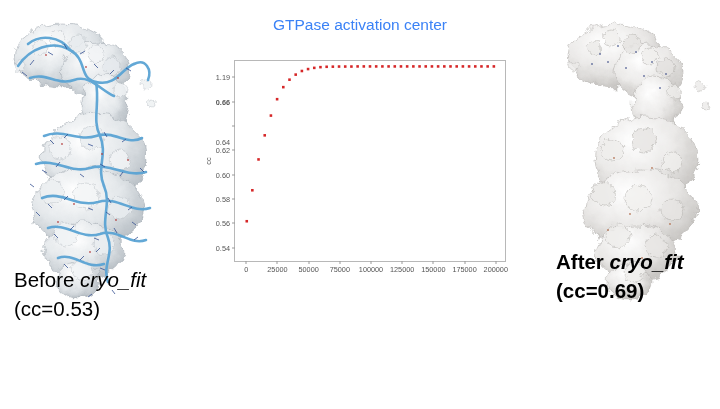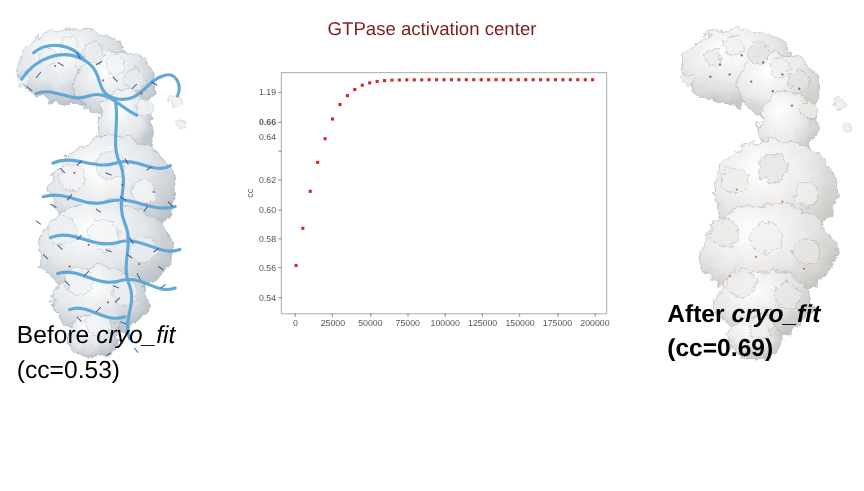--- a/index.html
+++ b/index.html
@@ -57,21 +57,21 @@
     width: 320px;
     height: 300px;
   }
   .chart-title {
     position: absolute;
     left: 0;
     top: 16px;
     width: 320px;
     text-align: center;
     font-size: 15.5px;
-    color: #7f1d1d;
+    color: #3b82f6;
     font-family: "Liberation Sans", sans-serif;
   }
   .plot-area {
     position: absolute;
     left: 34px;
     top: 60px;
     width: 272px;
     height: 202px;
     border: 1px solid #b8b8b8;
     box-sizing: border-box;
@@ -288,21 +288,21 @@
     <div class="ytick-label" style="top: 186.789px;">0.54</div>
         <div class="ytick-mark" style="top: 186.789px;"></div>
         <div class="ytick-label" style="top: 162.452px;">0.56</div>
         <div class="ytick-mark" style="top: 162.452px;"></div>
         <div class="ytick-label" style="top: 138.114px;">0.58</div>
         <div class="ytick-mark" style="top: 138.114px;"></div>
         <div class="ytick-label" style="top: 113.777px;">0.60</div>
         <div class="ytick-mark" style="top: 113.777px;"></div>
         <div class="ytick-label" style="top: 89.4398px;">0.62</div>
         <div class="ytick-mark" style="top: 89.4398px;"></div>
-        <div class="ytick-label" style="top: 53px; margin-left: 44px;">0.64</div>
+        <div class="ytick-label" style="top: 81px; margin-left: 44px;">0.64</div>
         <div class="ytick-mark" style="top: 65.1024px;"></div>
         <div class="ytick-label" style="top: 40.7651px; font-weight: bold;">0.66</div>
         <div class="ytick-mark" style="top: 40.7651px;"></div>
         <div class="ytick-label" style="top: 16.4277px;">1.19</div>
         <div class="ytick-mark" style="top: 16.4277px;"></div>
         <div class="xtick-label" style="left: 11.2294px;">0</div>
         <div class="xtick-mark" style="left: 11.2294px;"></div>
         <div class="xtick-label" style="left: 42.422px;">25000</div>
         <div class="xtick-mark" style="left: 42.422px;"></div>
         <div class="xtick-label" style="left: 73.6147px;">50000</div>

